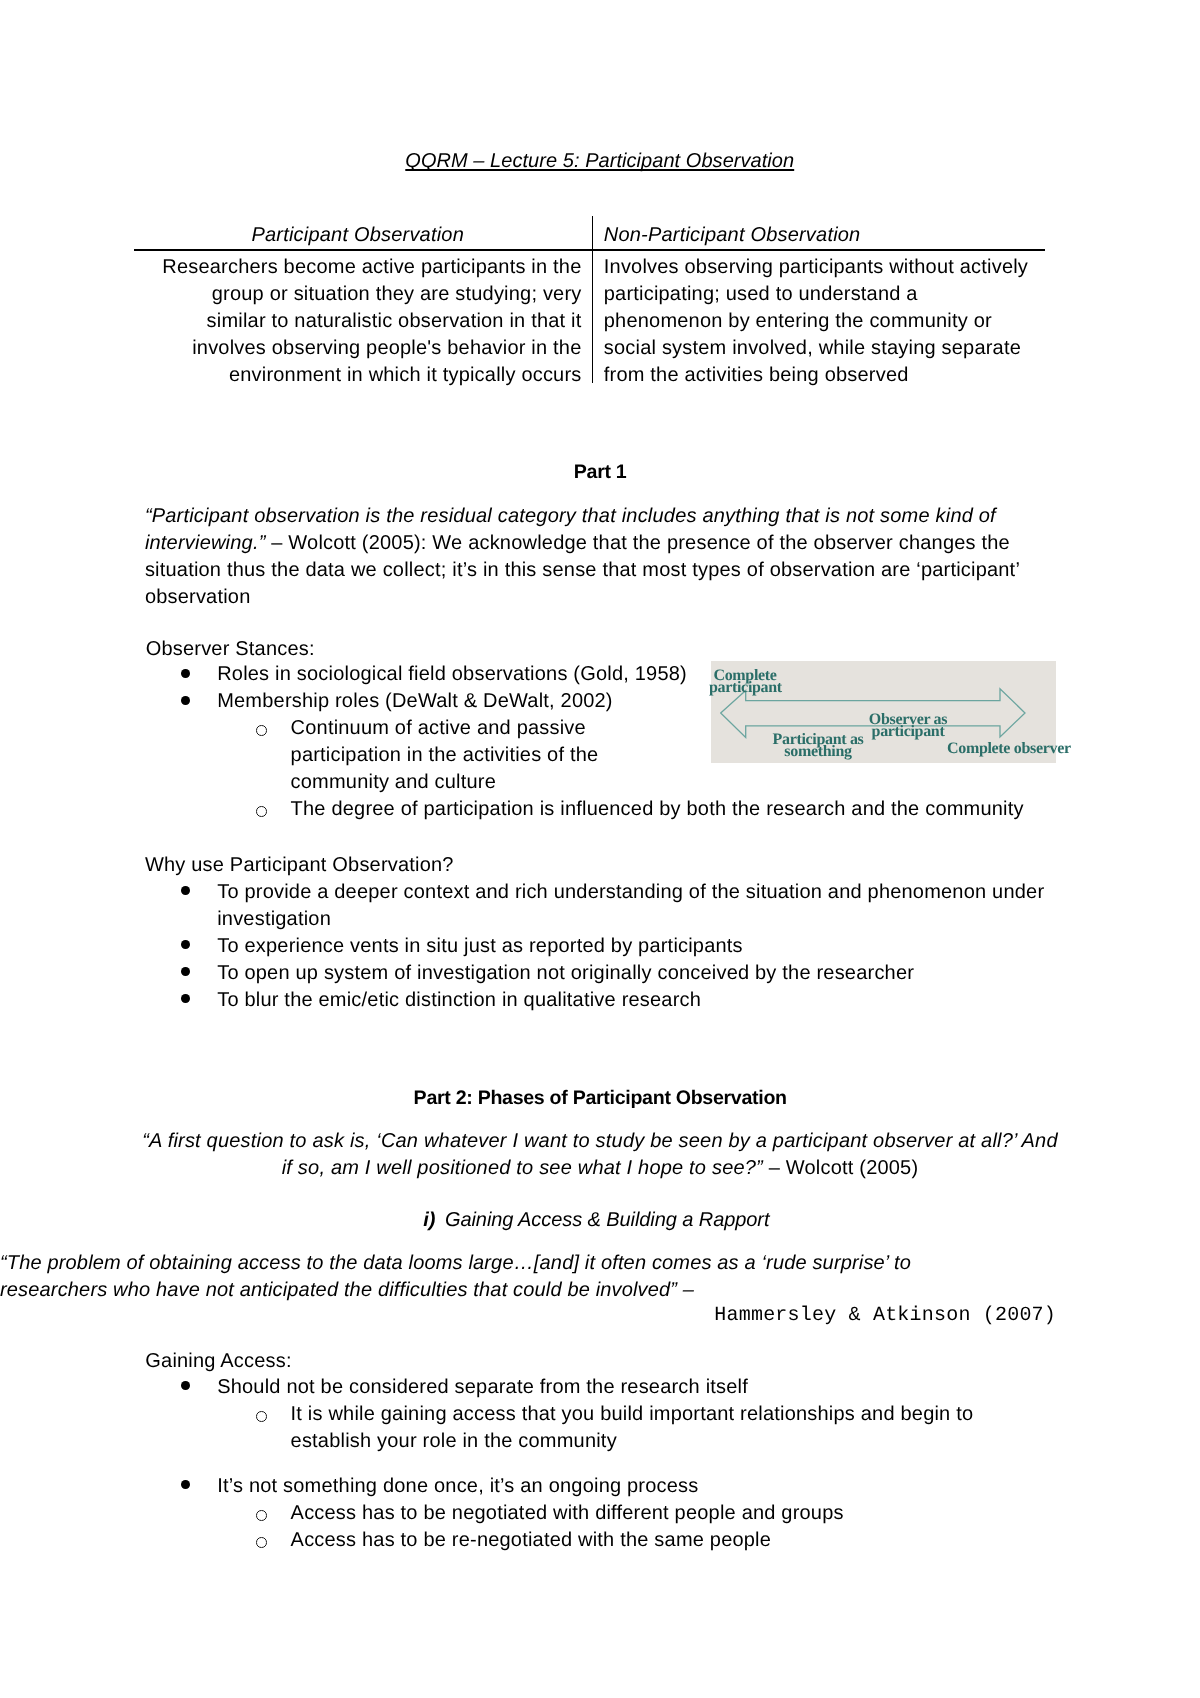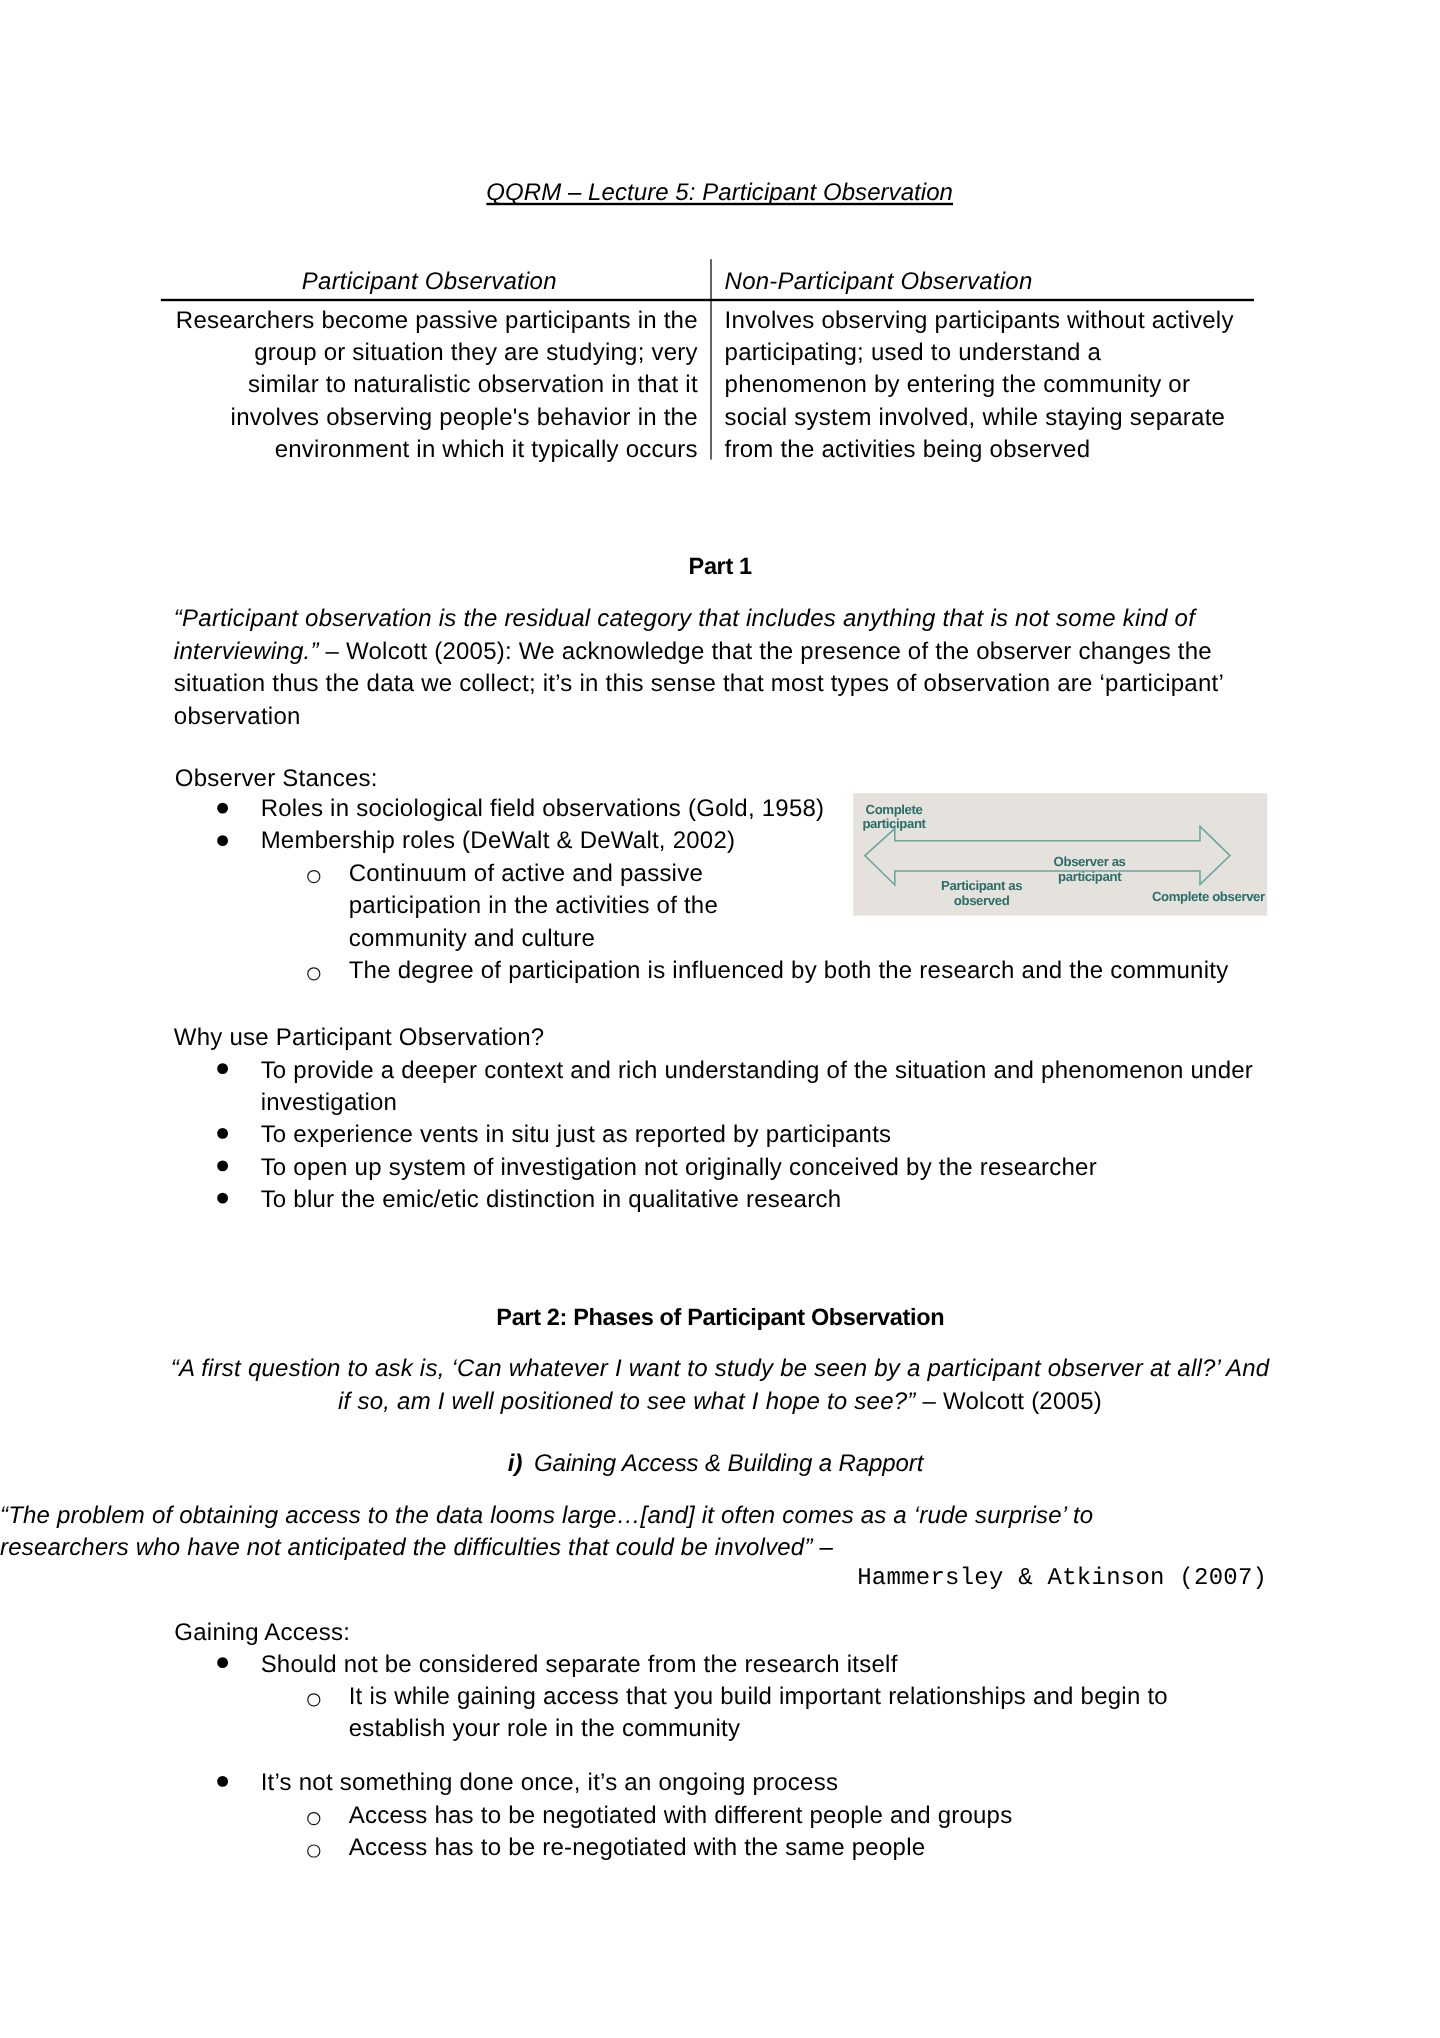--- a/index.html
+++ b/index.html
@@ -45,41 +45,41 @@
   .subm{font-weight:bold;font-style:italic;font-size:20px;margin-right:9.6px;}
   .subt{font-style:italic;font-size:20px;letter-spacing:-0.08px;}
   #p2quote2{position:absolute;left:0;top:1249.6px;width:1056.3px;text-align:left;font-size:20px;line-height:27.0px;letter-spacing:0.16px;}
   #attribution{left:0;width:1056px;text-align:right;top:1302.2px;font-family:Liberation Mono, monospace;}
   #accesslabel{left:145.3px;top:1347.8px;}
   #accesslist{position:absolute;left:0;top:1374.0px;width:1200px;font-size:20px;line-height:27.0px;letter-spacing:0.2px;}
 
   
   #diagram{position:absolute;left:711px;top:661px;width:345px;height:102px;background:#e5e2dd;}
   #diagram-svg{position:absolute;left:0;top:0;}
-  .dlab{position:absolute;font-family:Liberation Sans, sans-serif;font-weight:bold;
-        font-size:11px;line-height:11.8px;color:#2b6e68;white-space:pre;letter-spacing:-0.33px;}
+  .dlab{position:absolute;font-family:Liberation Serif, serif;font-weight:bold;
+        font-size:16px;line-height:11.8px;color:#2b6e68;white-space:pre;letter-spacing:-0.33px;}
   #dlab-tl{left:-2px;top:9.4px;width:72px;text-align:center;}
   #dlab-tr{left:152px;top:9.4px;width:90px;text-align:center;}
   #dlab-bl{left:42px;top:73.4px;width:130px;text-align:center;}
   #dlab-br{left:236px;top:82.4px;width:120px;text-align:center;}
 </style>
 </head>
 <body>
 
 <div class="page">
 
   <div class="t it un" id="doc-title">QQRM – Lecture 5: Participant Observation</div>
 
   <div id="tbl">
     <div class="tline" id="tline"></div>
     <div class="tvline" id="tvline"></div>
     <div class="t it" id="th0">Participant Observation</div>
     <div class="t it" id="th1">Non-Participant Observation</div>
     <div id="tc0">
-        <div>Researchers become passive participants in the</div>
+        <div>Researchers become active participants in the</div>
         <div>group or situation they are studying; very</div>
         <div>similar to naturalistic observation in that it</div>
         <div>involves observing people's behavior in the</div>
         <div>environment in which it typically occurs</div>
       </div>
     <div id="tc1">
         <div>Involves observing participants without actively</div>
         <div>participating; used to understand a</div>
         <div>phenomenon by entering the community or</div>
         <div>social system involved, while staying separate</div>
@@ -123,21 +123,21 @@
         </div>
       </div>
     </div>
 
   <div id="diagram" style="background: rgb(229, 226, 221);">
     <svg id="diagram-svg" width="345" height="102" viewBox="0 0 345 102">
       <path id="arrow-shape" d="M 9.7 52 L 34.7 29.5 L 34.7 39.6 L 289 39.6 L 289 27.7 L 314 52 L 289 76 L 289 64.8 L 34.7 64.8 L 34.7 76.5 Z" fill="none" stroke="#6ba59f" stroke-width="1.3"></path>
     </svg>
     <div class="dlab" id="dlab-tl" style="color: rgb(43, 110, 104);"><div>Complete</div><div>participant</div></div>
     <div class="dlab" id="dlab-tr" style="color: rgb(43, 110, 104); margin-top: 44px;"><div>Observer as</div><div>participant</div></div>
-    <div class="dlab" id="dlab-bl" style="color: rgb(43, 110, 104);"><div>Participant as</div><div>observed</div></div>
+    <div class="dlab" id="dlab-bl" style="color: rgb(43, 110, 104);"><div>Participant as</div><div>something</div></div>
     <div class="dlab" id="dlab-br" style="color: rgb(43, 110, 104);"><div>Complete observer</div></div>
   </div>
 
   <div class="t" id="whylabel">Why use Participant Observation?</div>
   <div id="whylist">
       <div class="bul lvl1">
         <span class="mk dot"></span>
         <div class="tx">
           <div>To provide a deeper context and rich understanding of the situation and phenomenon under</div>
           <div>investigation</div>

